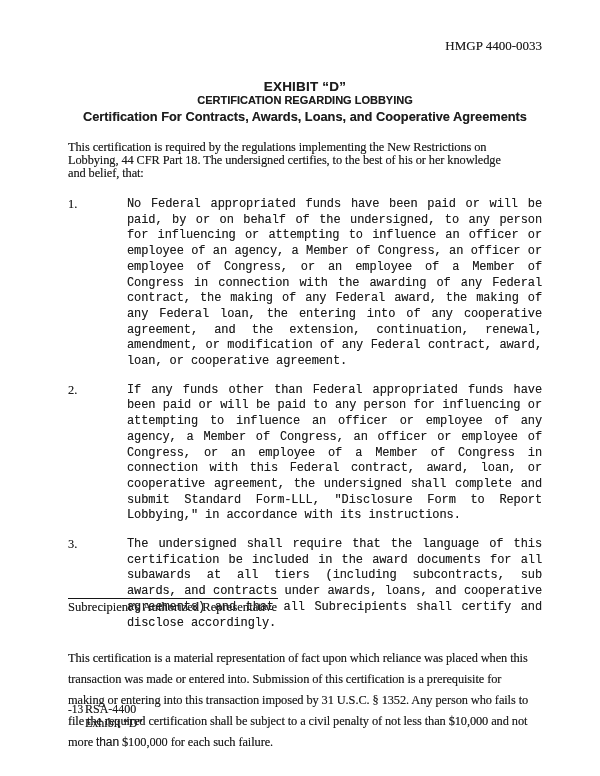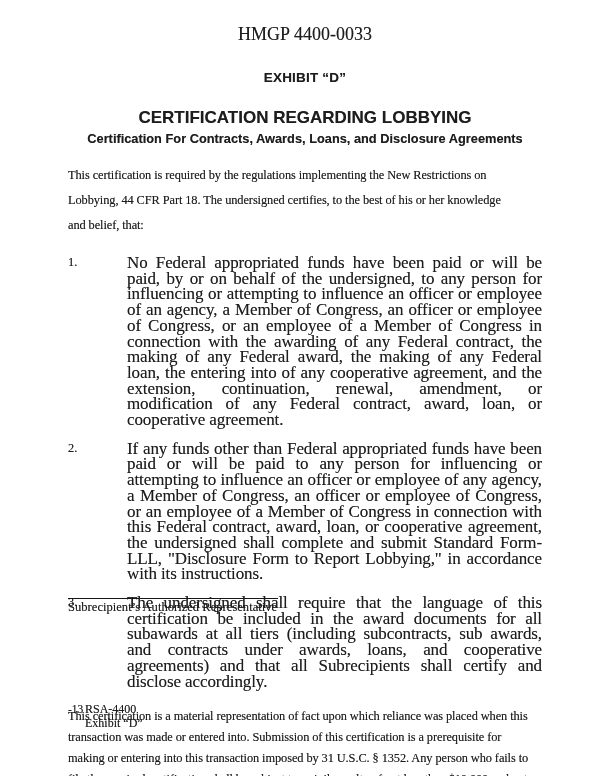--- a/index.html
+++ b/index.html
@@ -14,70 +14,70 @@
     overflow: hidden;
     text-shadow: 0 0 0.4px rgba(40,40,40,0.55);
   }
   .content {
     position: absolute;
     left: 68px;
     right: 58px;
     top: 0;
   }
   .header-ref {
-    padding-top: 24px;
-    text-align: center;
-    font-size: 18px;
+    padding-top: 38px;
+    text-align: right;
+    font-size: 13px;
   }
   .h-exhibit {
     margin-top: 25px;
     text-align: center;
     font-family: "Liberation Sans", sans-serif;
     font-weight: bold;
     font-size: 13.5px;
     letter-spacing: 0.2px;
   }
   .h-title {
-    margin-top: 23px;
     text-align: center;
     font-family: "Liberation Sans", sans-serif;
     font-weight: bold;
-    font-size: 17px;
+    font-size: 11px;
   }
   .h-subtitle {
     margin-top: 3px;
     text-align: center;
     font-family: "Liberation Sans", sans-serif;
     font-weight: bold;
     font-size: 12.8px;
   }
   .intro {
     margin-top: 17px;
     font-size: 12.4px;
-    line-height: 25px;
+    line-height: 13px;
     max-width: 452px;
     letter-spacing: -0.1px;
   }
   .cert-list { margin-top: 17px; }
   .cert-item {
     display: flex;
     margin-bottom: 13px;
   }
   .cert-item .num {
     flex: none;
     width: 59px;
     font-size: 12.4px;
     line-height: 15.7px;
   }
   .cert-item .itext {
     flex: 1;
     text-align: justify;
-    font-size: 17px;
+    font-size: 12px;
     line-height: 15.7px;
     letter-spacing: -0.1px;
+    font-family: Liberation Mono, monospace;
   }
   .closing {
     margin-top: 17px;
     font-size: 12.4px;
     line-height: 21px;
     max-width: 462px;
     letter-spacing: -0.1px;
   }
   .closing .sans-word {
     font-family: "Liberation Sans", sans-serif;
@@ -128,21 +128,21 @@
 
 <div class="page">
   <div class="content">
 
     <div class="header-ref">HMGP 4400-0033</div>
 
     <div class="h-exhibit">EXHIBIT “D”</div>
 
     <div class="h-title">CERTIFICATION REGARDING LOBBYING</div>
 
-    <div class="h-subtitle">Certification For Contracts, Awards, Loans, and Disclosure Agreements</div>
+    <div class="h-subtitle">Certification For Contracts, Awards, Loans, and Cooperative Agreements</div>
 
     <div class="intro">This certification is required by the regulations implementing the New Restrictions on Lobbying, 44 CFR Part 18. The undersigned certifies, to the best of his or her knowledge and belief, that:</div>
 
     <div class="cert-list">
 
       <div class="cert-item">
         <div class="num">1.</div>
         <div class="itext">No Federal appropriated funds have been paid or will be paid, by or on behalf of the undersigned,  to any person for influencing or attempting to influence an officer or employee of an agency, a Member of Congress, an officer or employee of Congress, or an employee of a Member of Congress in connection with the awarding of any Federal contract, the making of any Federal award, the making of any Federal loan, the entering into of any cooperative agreement, and the extension, continuation, renewal, amendment, or modification of any Federal contract, award, loan, or cooperative agreement.</div>
       </div>
 

